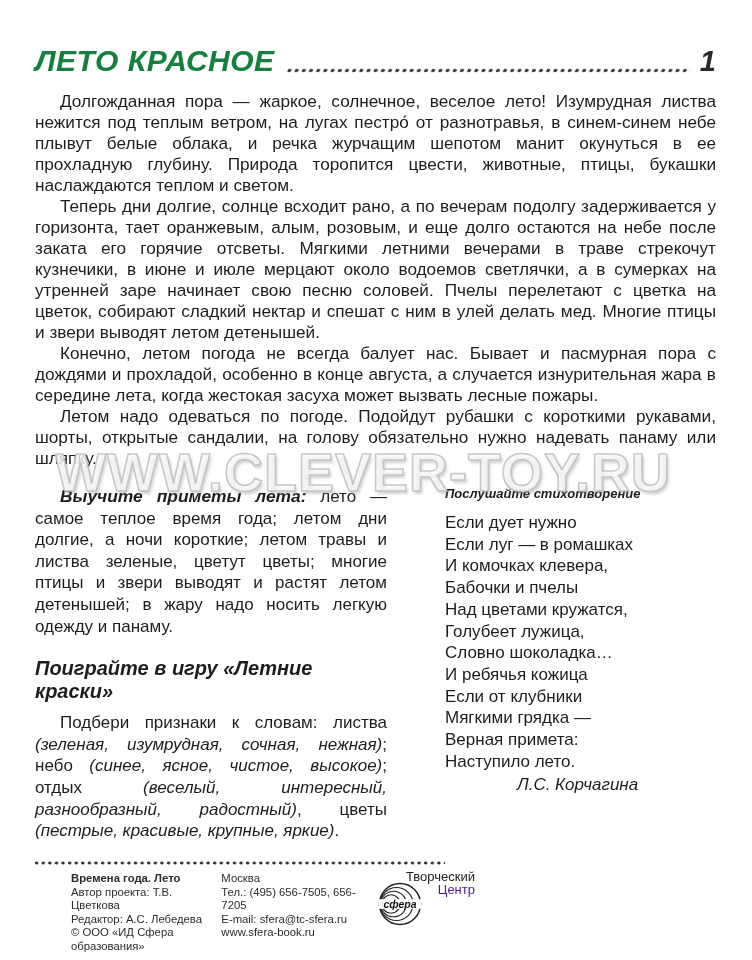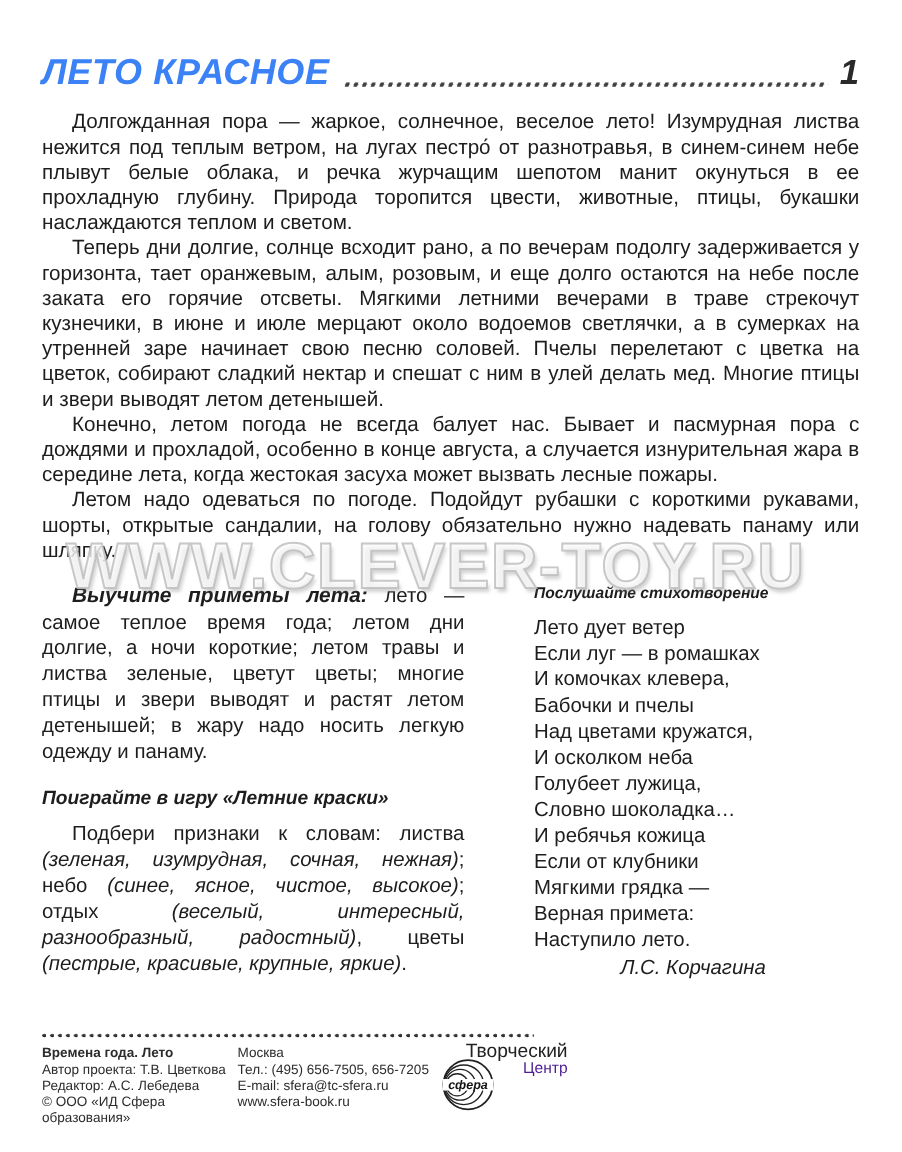--- a/index.html
+++ b/index.html
@@ -7,21 +7,21 @@
     position:relative; width:752px; height:960px; margin:0 auto;
     background:#ffffff; overflow:hidden;
     font-family:"Liberation Sans", sans-serif; color:#1d1d1d;
   }
   .content { position:absolute; left:35px; top:40px; width:681px; }
 
   
   .title-row { display:flex; align-items:flex-end; height:38px; }
   .doc-title {
     font-size:30px; font-weight:bold; font-style:italic;
-    letter-spacing:0.5px; white-space:nowrap; color:#3b82f6;
+    letter-spacing:0.5px; white-space:nowrap; color:#15803d;
   }
   .leader {
     flex:1; height:5px; margin:0 10px 5px 12px;
     background-image:radial-gradient(circle at 2.4px 2.5px, #424242 1.8px, transparent 2.1px);
     background-size:7.2px 5px; background-repeat:repeat-x;
     transform:skewX(-18deg);
   }
   .page-num { font-size:29px; font-weight:bold; font-style:italic; color:#2a2a2a; }
 
   
@@ -34,21 +34,21 @@
   
   .cols { display:flex; margin-top:17px; }
   .col-left  { width:352px; }
   .col-right { margin-left:58px; width:271px; }
 
   .sec-heading { font-weight:bold; font-style:italic; font-size:17.4px; }
   .learn-par {
     margin:0; font-size:17px; line-height:21.6px;
     text-align:justify; text-indent:25px;
   }
-  .game-heading { margin-top:20px; margin-bottom:9px; font-size:16px; }
+  .game-heading { margin-top:20px; margin-bottom:9px; font-size:20px; }
   .game-par {
     margin:0; font-size:17px; line-height:21.6px;
     text-align:justify; text-indent:25px;
   }
   .it { font-style:italic; }
 
   .poem-heading { margin-bottom:11px; font-size:13px; }
   .poem-line { font-size:17px; line-height:21.7px; white-space:nowrap; }
   .poem-author { margin-top:3px; margin-left:72px; font-size:17px; font-style:italic; }
 
@@ -62,26 +62,26 @@
     pointer-events:none;
   }
 
   
   .footer { position:absolute; left:35px; top:861px; width:440px; }
   .footer-divider {
     height:4px; width:410px; margin-bottom:7px;
     background-image:radial-gradient(circle at 1.8px 2px, #323232 1.4px, transparent 1.7px);
     background-size:6.6px 4px; background-repeat:repeat-x;
   }
-  .footer-cols { position:relative; display:flex; font-size:11.3px; line-height:13.6px; color:#2c2c2c; }
+  .footer-cols { position:relative; display:flex; font-size:11.3px; line-height:13.6px; color:#2c2c2c;margin-left:36px; }
   .f-col1 { width:163px; }
   .f-col2 { width:170px; }
   .f-title { font-weight:bold; }
   .f-logo { position:relative; width:105px; height:62px; }
-  .logo-line1 { position:absolute; right:0; top:-2px; font-size:16px; color:#222; }
+  .logo-line1 { position:absolute; right:0; top:-2px; font-size:13px; color:#222; }
   .logo-line2 { position:absolute; right:0; top:11px; font-size:13px; color:#4c1d95; }
   .sphere-svg { position:absolute; left:0; top:10px; }
 </style>
 </head>
 <body>
 
 <div class="page">
 
   <div class="watermark">WWW.CLEVER-TOY.RU</div>
 
@@ -105,26 +105,25 @@
       <div class="col-left">
         <p class="learn-par"><span class="sec-heading">Выучите приметы лета:</span><span> лето — самое теплое время года; летом дни долгие, а ночи короткие; летом травы и листва зеленые, цветут цветы; многие птицы и звери выводят и растят летом детенышей; в жару надо носить легкую одежду и панаму.</span></p>
 
         <div class="sec-heading game-heading">Поиграйте в игру «Летние краски»</div>
 
         <p class="game-par"><span>Подбери признаки к словам: листва </span><span class="it">(зеленая, изумрудная, сочная, нежная)</span><span>; небо </span><span class="it">(синее, ясное, чистое, высокое)</span><span>; отдых </span><span class="it">(веселый, интересный, разнообразный, радостный)</span><span>, цветы </span><span class="it">(пестрые, красивые, крупные, яркие)</span><span>.</span></p>
       </div>
 
       <div class="col-right">
         <div class="sec-heading poem-heading">Послушайте стихотворение</div>
-        <div class="poem-line">Лето дует ветер</div>
+        <div class="poem-line">Если дует нужно</div>
         <div class="poem-line">Если луг — в ромашках</div>
         <div class="poem-line">И комочках клевера,</div>
         <div class="poem-line">Бабочки и пчелы</div>
         <div class="poem-line">Над цветами кружатся,</div>
-        <div class="poem-line">И осколком неба</div>
         <div class="poem-line">Голубеет лужица,</div>
         <div class="poem-line">Словно шоколадка…</div>
         <div class="poem-line">И ребячья кожица</div>
         <div class="poem-line">Если от клубники</div>
         <div class="poem-line">Мягкими грядка —</div>
         <div class="poem-line">Верная примета:</div>
         <div class="poem-line">Наступило лето.</div>
         <div class="poem-author">Л.С. Корчагина</div>
       </div>
 

